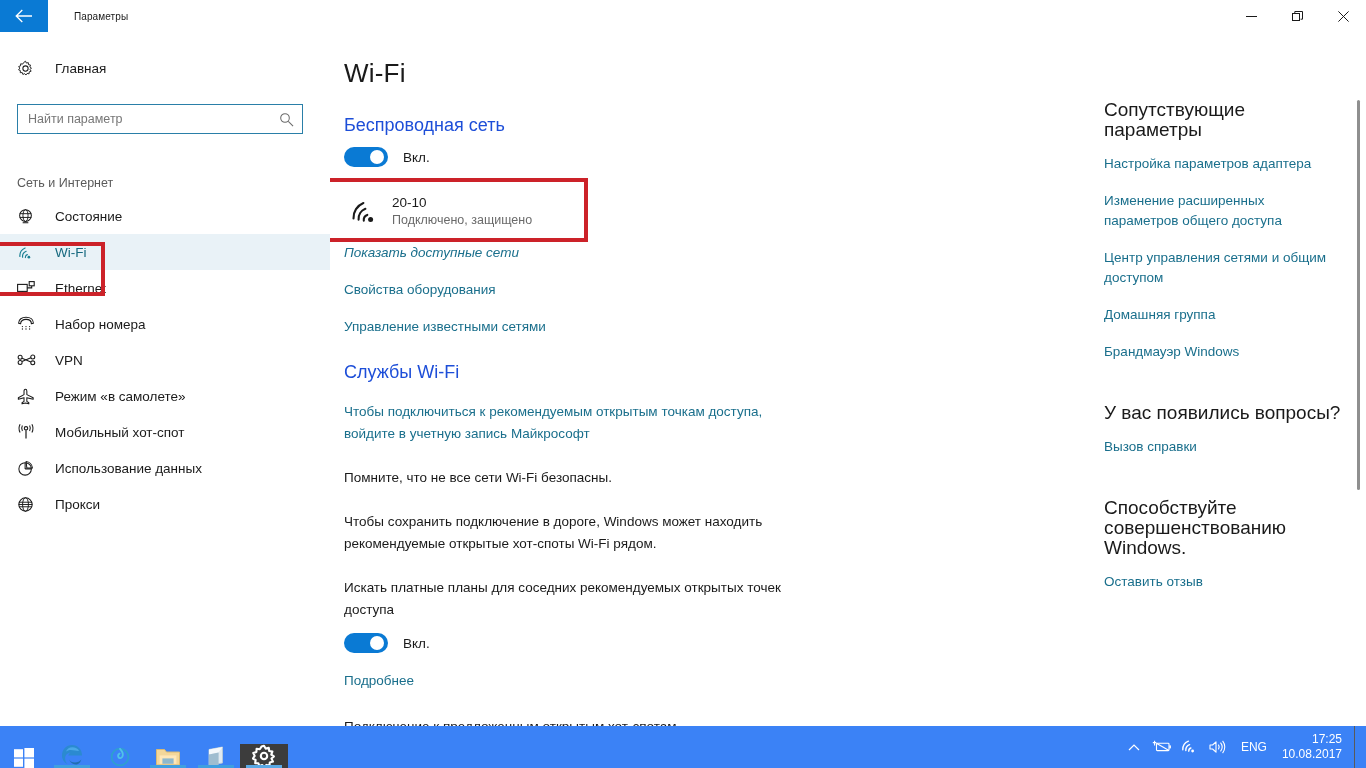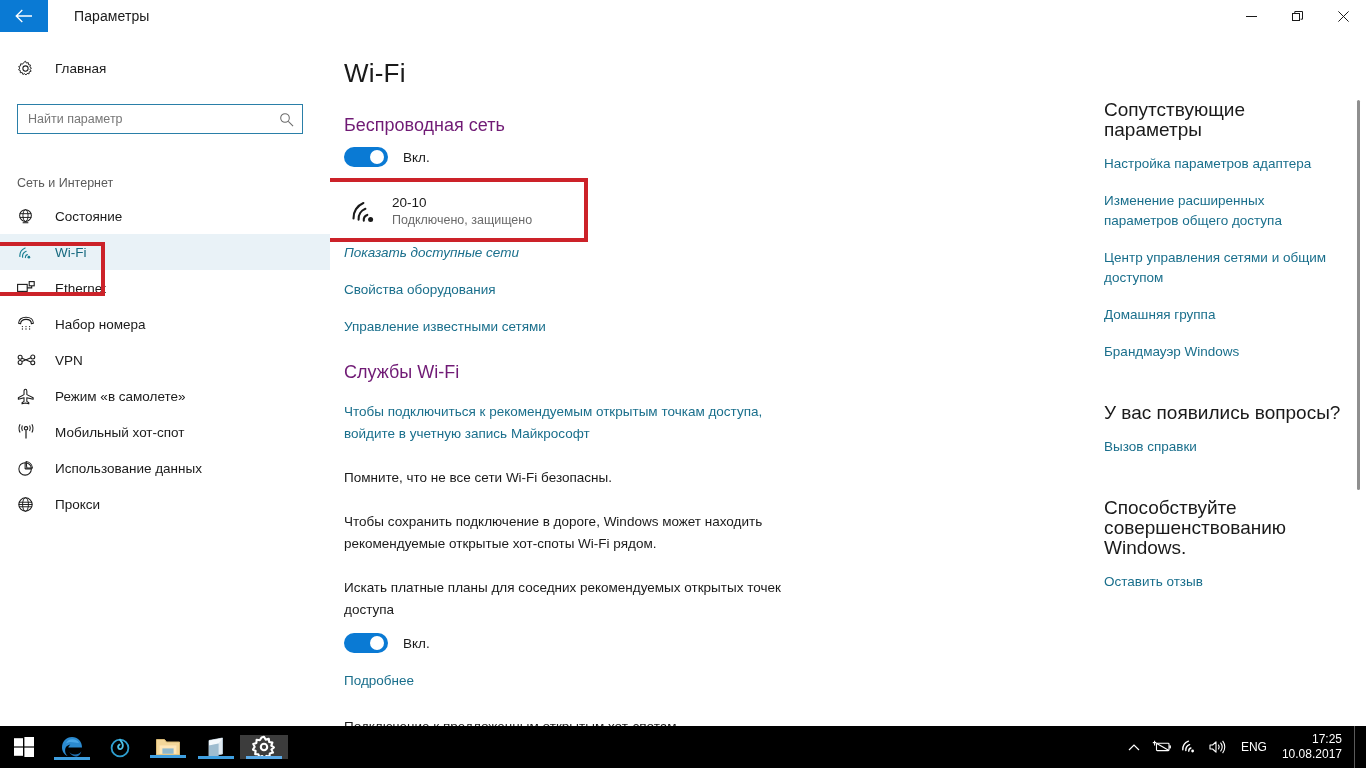--- a/index.html
+++ b/index.html
@@ -33,21 +33,21 @@
     width: 48px;
     height: 32px;
     background: #0a7ad4;
     display: flex;
     align-items: center;
     justify-content: center;
     cursor: pointer;
   }
   .back-btn svg { display: block; }
   .win-title {
-    font-size: 14px;
+    font-size: 10px;
     color: #1a1a1a;
     display: flex;
     align-items: center;
     padding-left: 26px;
     letter-spacing: .1px;
   }
   .titlebar-spacer { flex: 1; }
   .win-ctrls { display: flex; align-items: stretch; }
   .win-ctrl {
     width: 46px;
@@ -165,21 +165,21 @@
   .page-title {
     font-size: 26px;
     font-weight: normal;
     color: #1a1a1a;
     letter-spacing: .2px;
     margin-bottom: 26px;
   }
   .group-title {
     font-size: 18px;
     font-weight: normal;
-    color: #701a75;
+    color: #1d4ed8;
     margin-bottom: 11px;
   }
 
   .toggle-row {
     display: flex;
     align-items: center;
     margin-bottom: 19px;
   }
   .toggle {
     width: 44px;
@@ -295,23 +295,23 @@
     border-radius: 2px;
     cursor: pointer;
   }
 
   
   .taskbar {
     position: absolute;
     bottom: 0; left: 0;
     width: 1366px;
     height: 42px;
-    background: #000000;
-    display: flex;
-    align-items: center;
+    background: #3b82f6;
+    display: flex;
+    align-items: flex-end;
   }
   .start-btn {
     width: 48px;
     display: flex;
     align-items: center;
     justify-content: center;
     cursor: pointer;
   }
   .tb-item {
     width: 48px;

